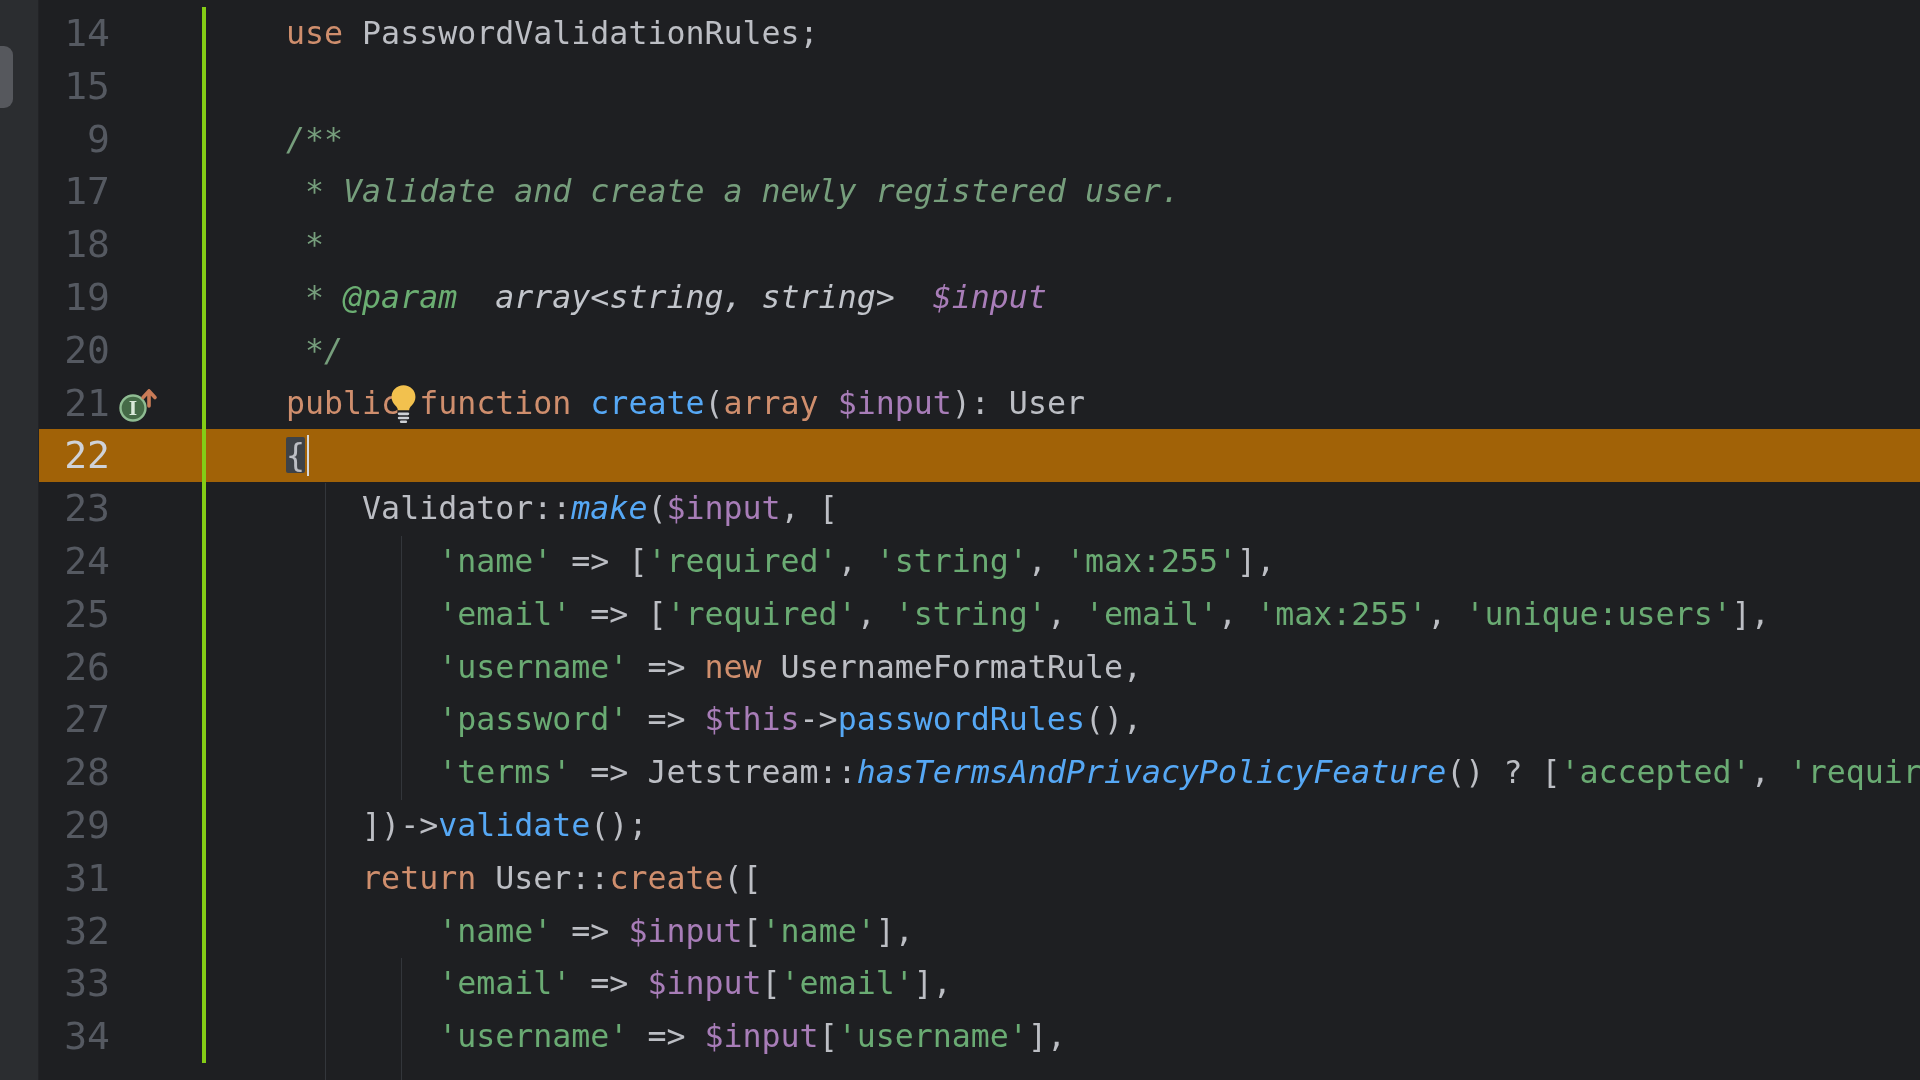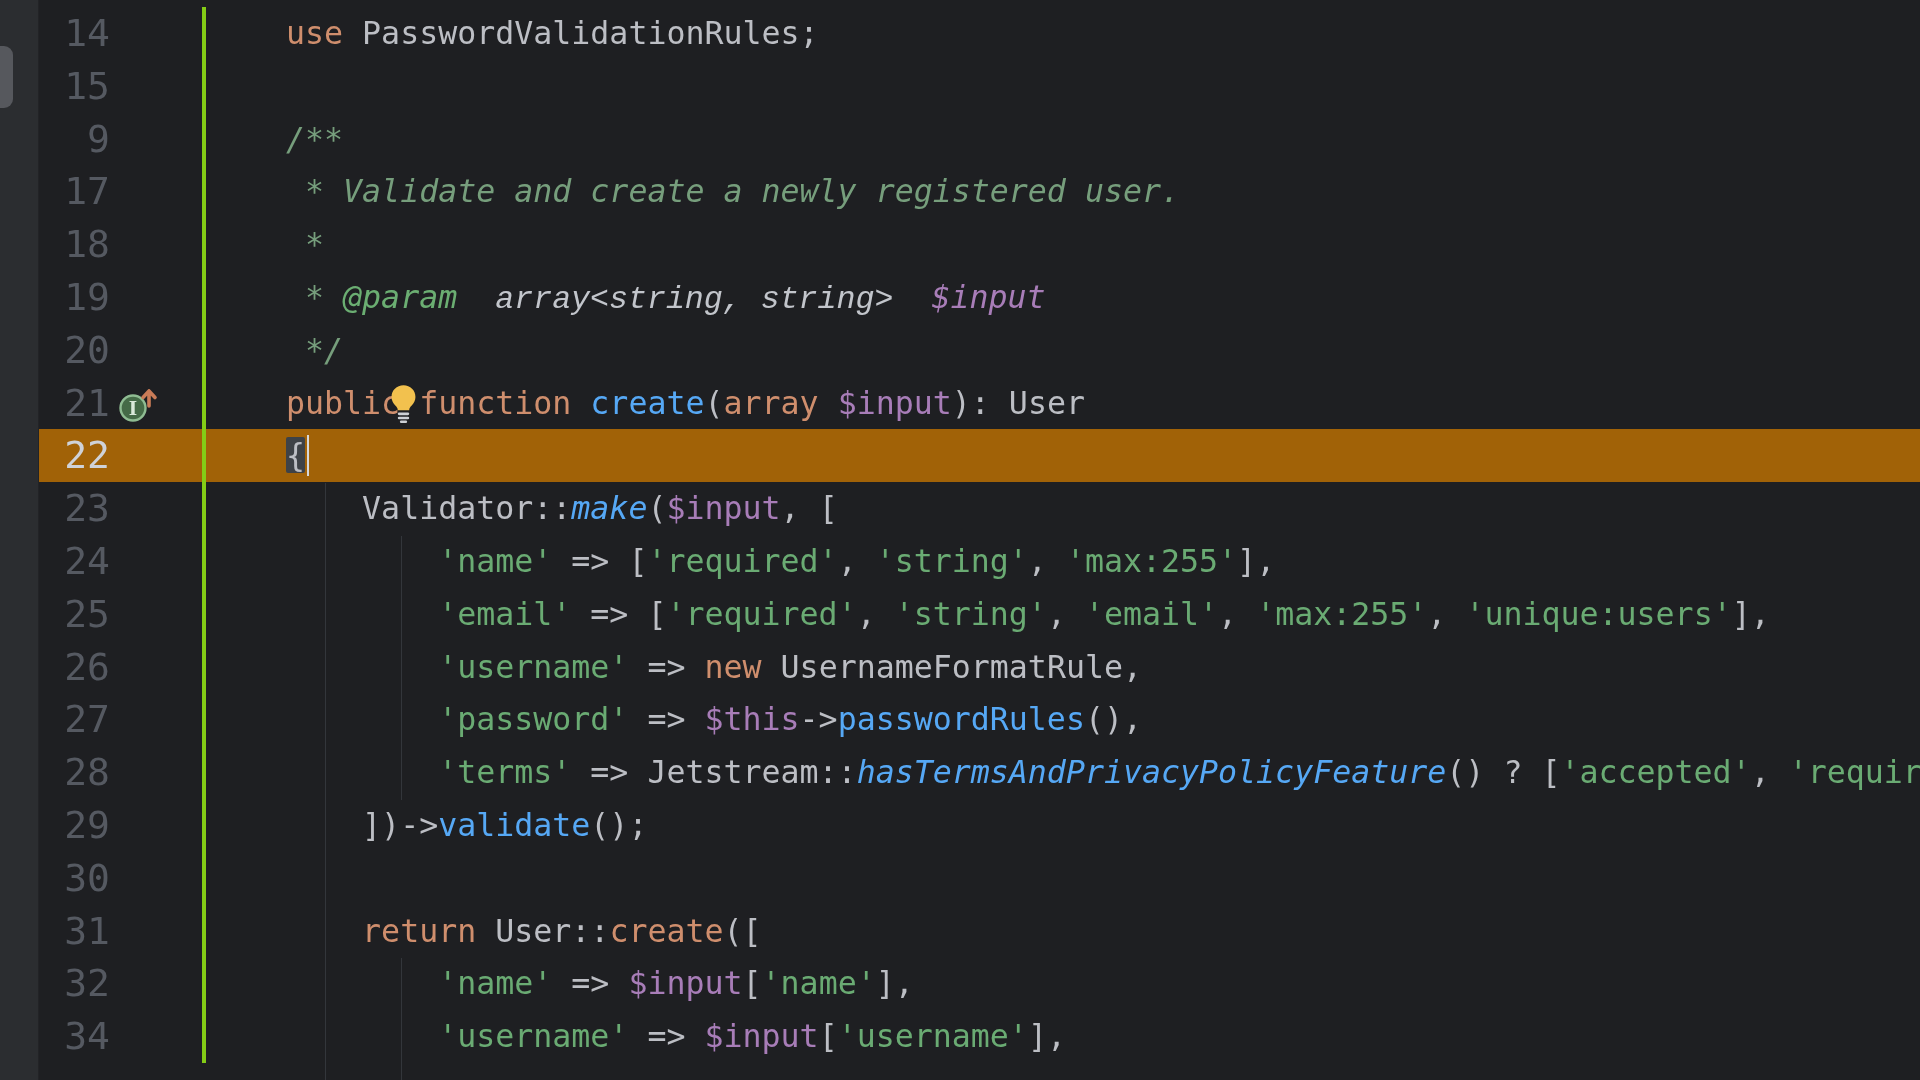--- a/index.html
+++ b/index.html
@@ -35,21 +35,21 @@
   
   .s-kw {color:#CF8E6D;}
   .s-pl {color:#BCBEC4;}
   .s-str{color:#6AAB73;}
   .s-fn {color:#56A8F5;}
   .s-fnit{color:#56A8F5;font-style:italic;}
   .s-var{color:#A87DB8;}
   .s-varit{color:#A87DB8;font-style:italic;}
   .s-cmt{color:#769E7C;font-style:italic;}
   .s-tag{color:#6BAE72;font-style:italic;}
-  .s-typ{color:#C2C5CB;font-style:italic;font-family:Liberation Mono, monospace;}
+  .s-typ{color:#C2C5CB;font-style:italic;}
   .s-match{background:#3E4247;border-radius:2px;}
   .caret{
     position:absolute;left:101px;top:6px;width:2px;height:41px;
     background:#D6D8DC;
   }
   
   .guide{position:absolute;width:1px;background:#33363B;}
   #guide-l0 {left:286px;top:483px;height:597px;}
   #guide-l1a{left:362px;top:536px;height:264px;}
   #guide-l1b{left:362px;top:958px;height:122px;}
@@ -85,21 +85,21 @@
             <rect x="9.5" y="35" width="7" height="2.4" rx="1.2" fill="#CDD0D4"></rect>
           </svg><span class="s-kw">public function </span><span class="s-fn">create</span><span class="s-pl">(</span><span class="s-kw">array</span><span class="s-pl"> </span><span class="s-var">$input</span><span class="s-pl">): User</span></div></div>
       <div class="row current"><div class="num">22</div><div class="gut"></div><div class="code"><span class="s-match">{</span><div class="caret"></div></div></div>
       <div class="row"><div class="num">23</div><div class="gut"></div><div class="code"><span class="s-pl">    Validator::</span><span class="s-fnit">make</span><span class="s-pl">(</span><span class="s-var">$input</span><span class="s-pl">, [</span></div></div>
       <div class="row"><div class="num">24</div><div class="gut"></div><div class="code"><span class="s-pl">        </span><span class="s-str">'name'</span><span class="s-pl"> =&gt; [</span><span class="s-str">'required'</span><span class="s-pl">, </span><span class="s-str">'string'</span><span class="s-pl">, </span><span class="s-str">'max:255'</span><span class="s-pl">],</span></div></div>
       <div class="row"><div class="num">25</div><div class="gut"></div><div class="code"><span class="s-pl">        </span><span class="s-str">'email'</span><span class="s-pl"> =&gt; [</span><span class="s-str">'required'</span><span class="s-pl">, </span><span class="s-str">'string'</span><span class="s-pl">, </span><span class="s-str">'email'</span><span class="s-pl">, </span><span class="s-str">'max:255'</span><span class="s-pl">, </span><span class="s-str">'unique:users'</span><span class="s-pl">],</span></div></div>
       <div class="row"><div class="num">26</div><div class="gut"></div><div class="code"><span class="s-pl">        </span><span class="s-str">'username'</span><span class="s-pl"> =&gt; </span><span class="s-kw">new</span><span class="s-pl"> UsernameFormatRule,</span></div></div>
       <div class="row"><div class="num">27</div><div class="gut"></div><div class="code"><span class="s-pl">        </span><span class="s-str">'password'</span><span class="s-pl"> =&gt; </span><span class="s-var">$this</span><span class="s-pl">-&gt;</span><span class="s-fn">passwordRules</span><span class="s-pl">(),</span></div></div>
       <div class="row"><div class="num">28</div><div class="gut"></div><div class="code"><span class="s-pl">        </span><span class="s-str">'terms'</span><span class="s-pl"> =&gt; Jetstream::</span><span class="s-fnit">hasTermsAndPrivacyPolicyFeature</span><span class="s-pl">() ? [</span><span class="s-str">'accepted'</span><span class="s-pl">, </span><span class="s-str">'requir</span></div></div>
       <div class="row"><div class="num">29</div><div class="gut"></div><div class="code"><span class="s-pl">    ])-&gt;</span><span class="s-fn">validate</span><span class="s-pl">();</span></div></div>
-      <div class="row"><div class="num">30</div><div class="gut"></div><div class="code"></div></div>
       <div class="row"><div class="num">31</div><div class="gut"></div><div class="code"><span class="s-pl">    </span><span class="s-kw">return</span><span class="s-pl"> User::</span><span class="s-kw">create</span><span class="s-pl">([</span></div></div>
       <div class="row"><div class="num">32</div><div class="gut"></div><div class="code"><span class="s-pl">        </span><span class="s-str">'name'</span><span class="s-pl"> =&gt; </span><span class="s-var">$input</span><span class="s-pl">[</span><span class="s-str">'name'</span><span class="s-pl">],</span></div></div>
+      <div class="row"><div class="num">33</div><div class="gut"></div><div class="code"><span class="s-pl">        </span><span class="s-str">'email'</span><span class="s-pl"> =&gt; </span><span class="s-var">$input</span><span class="s-pl">[</span><span class="s-str">'email'</span><span class="s-pl">],</span></div></div>
       <div class="row"><div class="num">34</div><div class="gut"></div><div class="code"><span class="s-pl">        </span><span class="s-str">'username'</span><span class="s-pl"> =&gt; </span><span class="s-var">$input</span><span class="s-pl">[</span><span class="s-str">'username'</span><span class="s-pl">],</span></div></div>
     </div>
   <div class="guide" id="guide-l0"></div>
   <div class="guide" id="guide-l1a"></div>
   <div class="guide" id="guide-l1b"></div>
 </div>
 
 </body></html>

